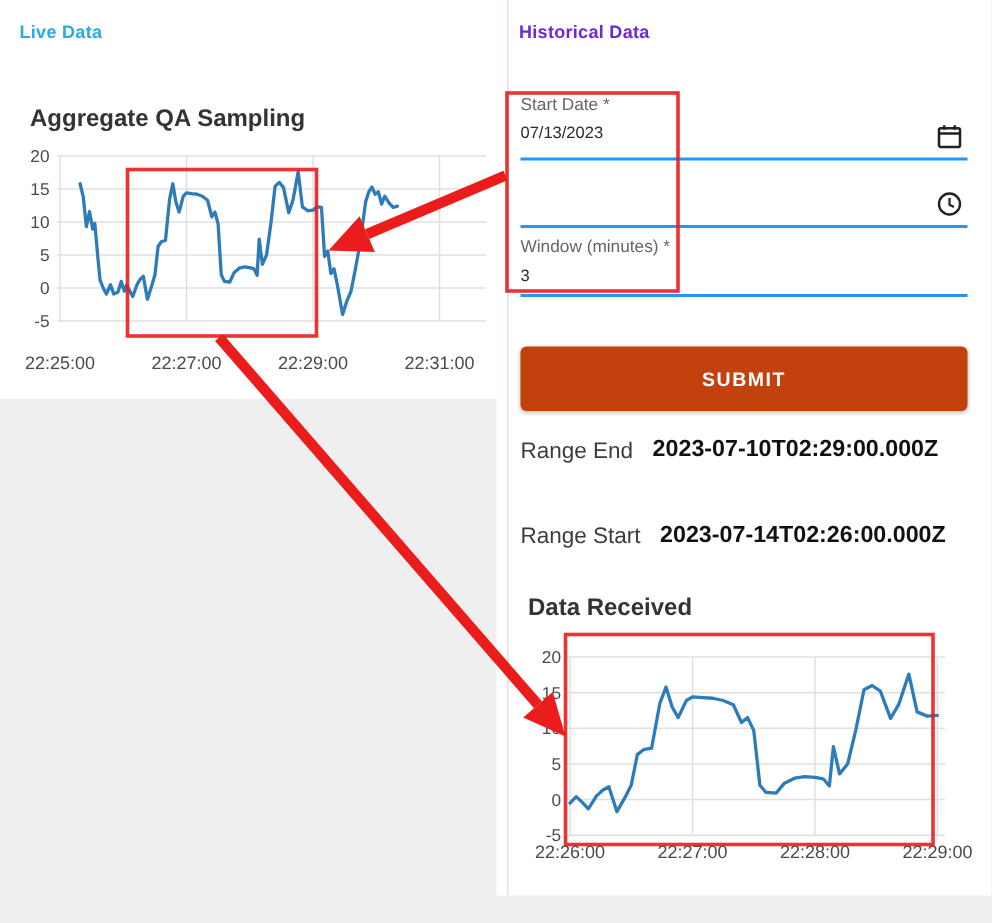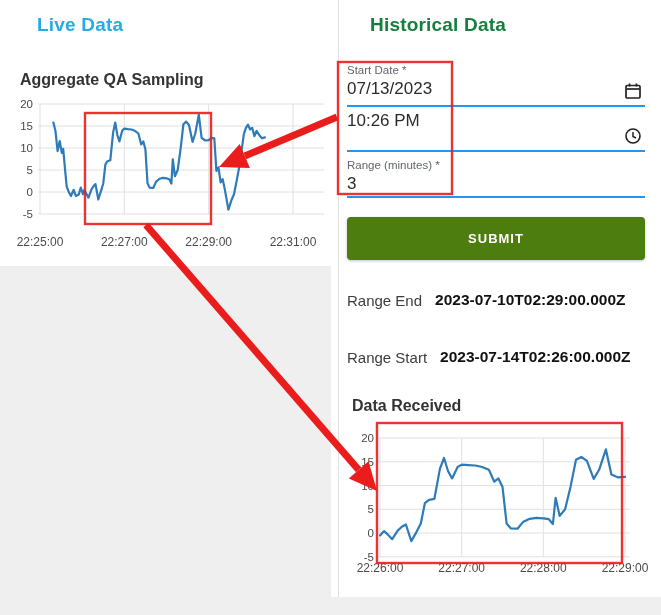--- a/index.html
+++ b/index.html
@@ -7,39 +7,39 @@
     width:661px;height:615px;position:relative;overflow:hidden;
     background:#efefef;
     font-family:"Liberation Sans","DejaVu Sans",sans-serif;
     -webkit-font-smoothing:antialiased;
   }
   .card{position:absolute;background:#ffffff;}
   #left-card{left:0;top:0;width:331px;height:266px;}
   #right-card{left:331px;top:0;width:330px;height:597px;}
   #divider{position:absolute;left:338px;top:0;width:1px;height:597px;background:#e2e2e2;}
   .panel-heading{
-    position:absolute;font-size:19px;font-weight:bold;color:#29abe2;letter-spacing:.2px;margin-left:24px;
+    position:absolute;font-size:12px;font-weight:bold;color:#29abe2;letter-spacing:.2px;
   }
   #live-heading{left:13px;top:14px;}
   #hist-heading{left:346px;top:14px;}
   .chart-title{
     position:absolute;font-size:16px;font-weight:bold;color:#333;text-align:left;
   }
   #live-chart-title{left:20px;top:71px;width:300px;}
   #recv-chart-title{left:352px;top:397px;width:300px;}
   svg.chart{position:absolute;display:block;}
   #live-svg{left:0;top:95px;}
   #recv-svg{left:331px;top:425px;}
 
   .field{
     position:absolute;left:347px;width:298px;
     border-bottom:2px solid #ef4444;background:transparent;
   }
   .field .flabel{font-size:11.5px;color:#61656c;line-height:14px;display:block;}
-  .field .fvalue{font-size:17px;color:#2b2b2b;line-height:24px;display:block;}
+  .field .fvalue{font-size:11px;color:#2b2b2b;line-height:24px;display:block;}
   #field-start-date{top:63px;height:42px;}
   #field-start-time{top:109px;height:41px;}
   #field-window{top:158px;height:38px;}
   .field .ficon{position:absolute;right:3px;bottom:5px;width:18px;height:18px;cursor:pointer;}
 
   #submit-btn{
     position:absolute;left:347px;top:217px;width:298px;height:43px;
     border:none;border-radius:4px;color:#fff;font-weight:bold;font-size:13px;
     letter-spacing:1px;font-family:inherit;cursor:pointer;
     box-shadow:0 1px 3px rgba(0,0,0,.25);
@@ -53,21 +53,21 @@
   #overlay{position:absolute;left:0;top:0;pointer-events:none;}
 </style>
 </head>
 <body>
 
 <div class="card" id="left-card"></div>
 <div class="card" id="right-card"></div>
 <div id="divider"></div>
 
 <div class="panel-heading" id="live-heading" style="color: rgb(41, 171, 226);">Live Data</div>
-<div class="panel-heading" id="hist-heading" style="color: #15803d;">Historical Data</div>
+<div class="panel-heading" id="hist-heading" style="color: #6d28d9;">Historical Data</div>
 
 <div class="chart-title" id="live-chart-title">Aggregate QA Sampling</div>
 <svg class="chart" id="live-svg" width="331" height="165">
     <line x1="38" x2="324" y1="9.0" y2="9.0" stroke="#e0e0e0" stroke-width="1"></line>
     <text x="33" y="13" text-anchor="end" font-size="11.5" fill="#4a4a4a">20</text>
     <line x1="38" x2="324" y1="31.0" y2="31.0" stroke="#e0e0e0" stroke-width="1"></line>
     <text x="33" y="35" text-anchor="end" font-size="11.5" fill="#4a4a4a">15</text>
     <line x1="38" x2="324" y1="53.0" y2="53.0" stroke="#e0e0e0" stroke-width="1"></line>
     <text x="33" y="57" text-anchor="end" font-size="11.5" fill="#4a4a4a">10</text>
     <line x1="38" x2="324" y1="75.0" y2="75.0" stroke="#e0e0e0" stroke-width="1"></line>
@@ -91,32 +91,31 @@
   <span class="flabel">Start Date *</span>
   <span class="fvalue">07/13/2023</span>
   <svg class="ficon" viewBox="0 0 18 18">
     <rect x="2" y="3.5" width="14" height="12.5" rx="1.2" fill="none" stroke="#222" stroke-width="1.7"></rect>
     <line x1="5.5" y1="1.5" x2="5.5" y2="4.5" stroke="#222" stroke-width="1.7"></line>
     <line x1="12.5" y1="1.5" x2="12.5" y2="4.5" stroke="#222" stroke-width="1.7"></line>
     <line x1="2.5" y1="7" x2="15.5" y2="7" stroke="#222" stroke-width="1.7"></line>
   </svg>
 </div>
 <div class="field" id="field-start-time" style="border-bottom-color: rgb(33, 150, 243);">
-  <span class="fvalue">10:26 PM</span>
   <svg class="ficon" viewBox="0 0 18 18">
     <circle cx="9" cy="9" r="7" fill="none" stroke="#222" stroke-width="1.6"></circle>
     <polyline points="9,5 9,9.5 12,11" fill="none" stroke="#222" stroke-width="1.5"></polyline>
   </svg>
 </div>
 <div class="field" id="field-window" style="border-bottom-color: rgb(33, 150, 243);">
-  <span class="flabel">Range (minutes) *</span>
+  <span class="flabel">Window (minutes) *</span>
   <span class="fvalue">3</span>
 </div>
 
-<button id="submit-btn" style="background: #4d7c0f;">SUBMIT</button>
+<button id="submit-btn" style="background: #c2410c; margin-top: 14px;">SUBMIT</button>
 
 <div class="range-row" id="range-end-row">
   <span class="range-label">Range End</span>
   <span class="range-value">2023-07-10T02:29:00.000Z</span>
 </div>
 <div class="range-row" id="range-start-row">
   <span class="range-label">Range Start</span>
   <span class="range-value">2023-07-14T02:26:00.000Z</span>
 </div>
 

